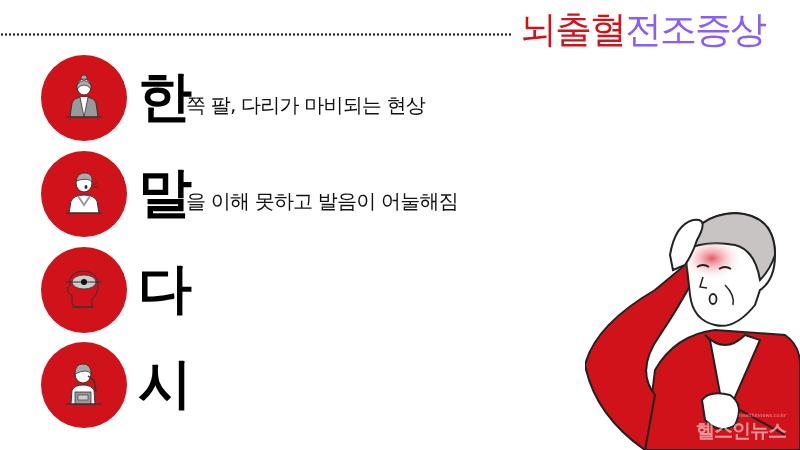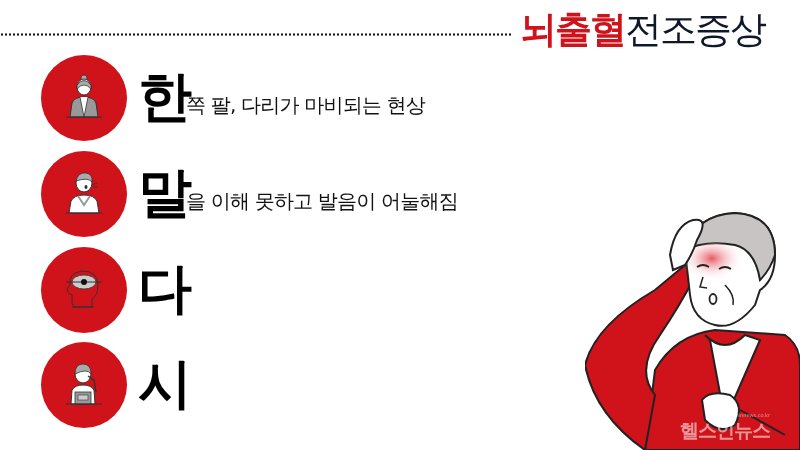--- a/index.html
+++ b/index.html
@@ -10,39 +10,39 @@
   }
   .dotline {
     position: absolute; left: 0; top: 33px; width: 512px; height: 3px;
     background-image: radial-gradient(circle, #222 1px, transparent 1.3px);
     background-size: 4px 3px; background-repeat: repeat-x;
   }
   .title {
     position: absolute; left: 520px; top: 6px; height: 48px;
     font-size: 37px; line-height: 48px; letter-spacing: -2px; white-space: nowrap;
   }
-  .title .red { color: #d0121a; font-weight: bold; }
-  .title .black { color: #0f172a; font-weight: normal; }
+  .title .red { color: #d0121a; font-weight: normal; }
+  .title .black { color: #8b5cf6; font-weight: normal; }
   .row { position: absolute; left: 41px; height: 88px; width: 560px; }
   .circle {
     position: absolute; left: 0; top: 0; width: 86px; height: 86px; border-radius: 50%;
     background: #d0121a;
   }
   .circle svg { position: absolute; left: 23px; top: 18px; width: 40px; height: 50px; }
   .big {
     position: absolute; left: 97px; top: 2px;
     font-size: 54px; font-weight: bold; color: #000; line-height: 80px;
   }
   .desc {
     position: absolute; left: 145px; top: 36px;
     font-size: 20px; color: #111; line-height: 28px; letter-spacing: -0.8px; white-space: nowrap;
   }
   .figure { position: absolute; left: 585px; top: 195px; width: 215px; height: 255px; }
   .watermark {
-    position: absolute; right: 30px; bottom: 6px; font-size: 19px; font-weight: bold;
+    position: absolute; right: 14px; bottom: 6px; font-size: 19px; font-weight: bold;
     color: rgba(255,255,255,0.55); letter-spacing: -1px;
   }
   .watermark .small { position: absolute; right: 0; top: -6px; font-size: 5px; font-weight: normal; letter-spacing: 0; }
 </style>
 </head>
 <body>
 
 <div class="dotline"></div>
 
 <div class="title">

